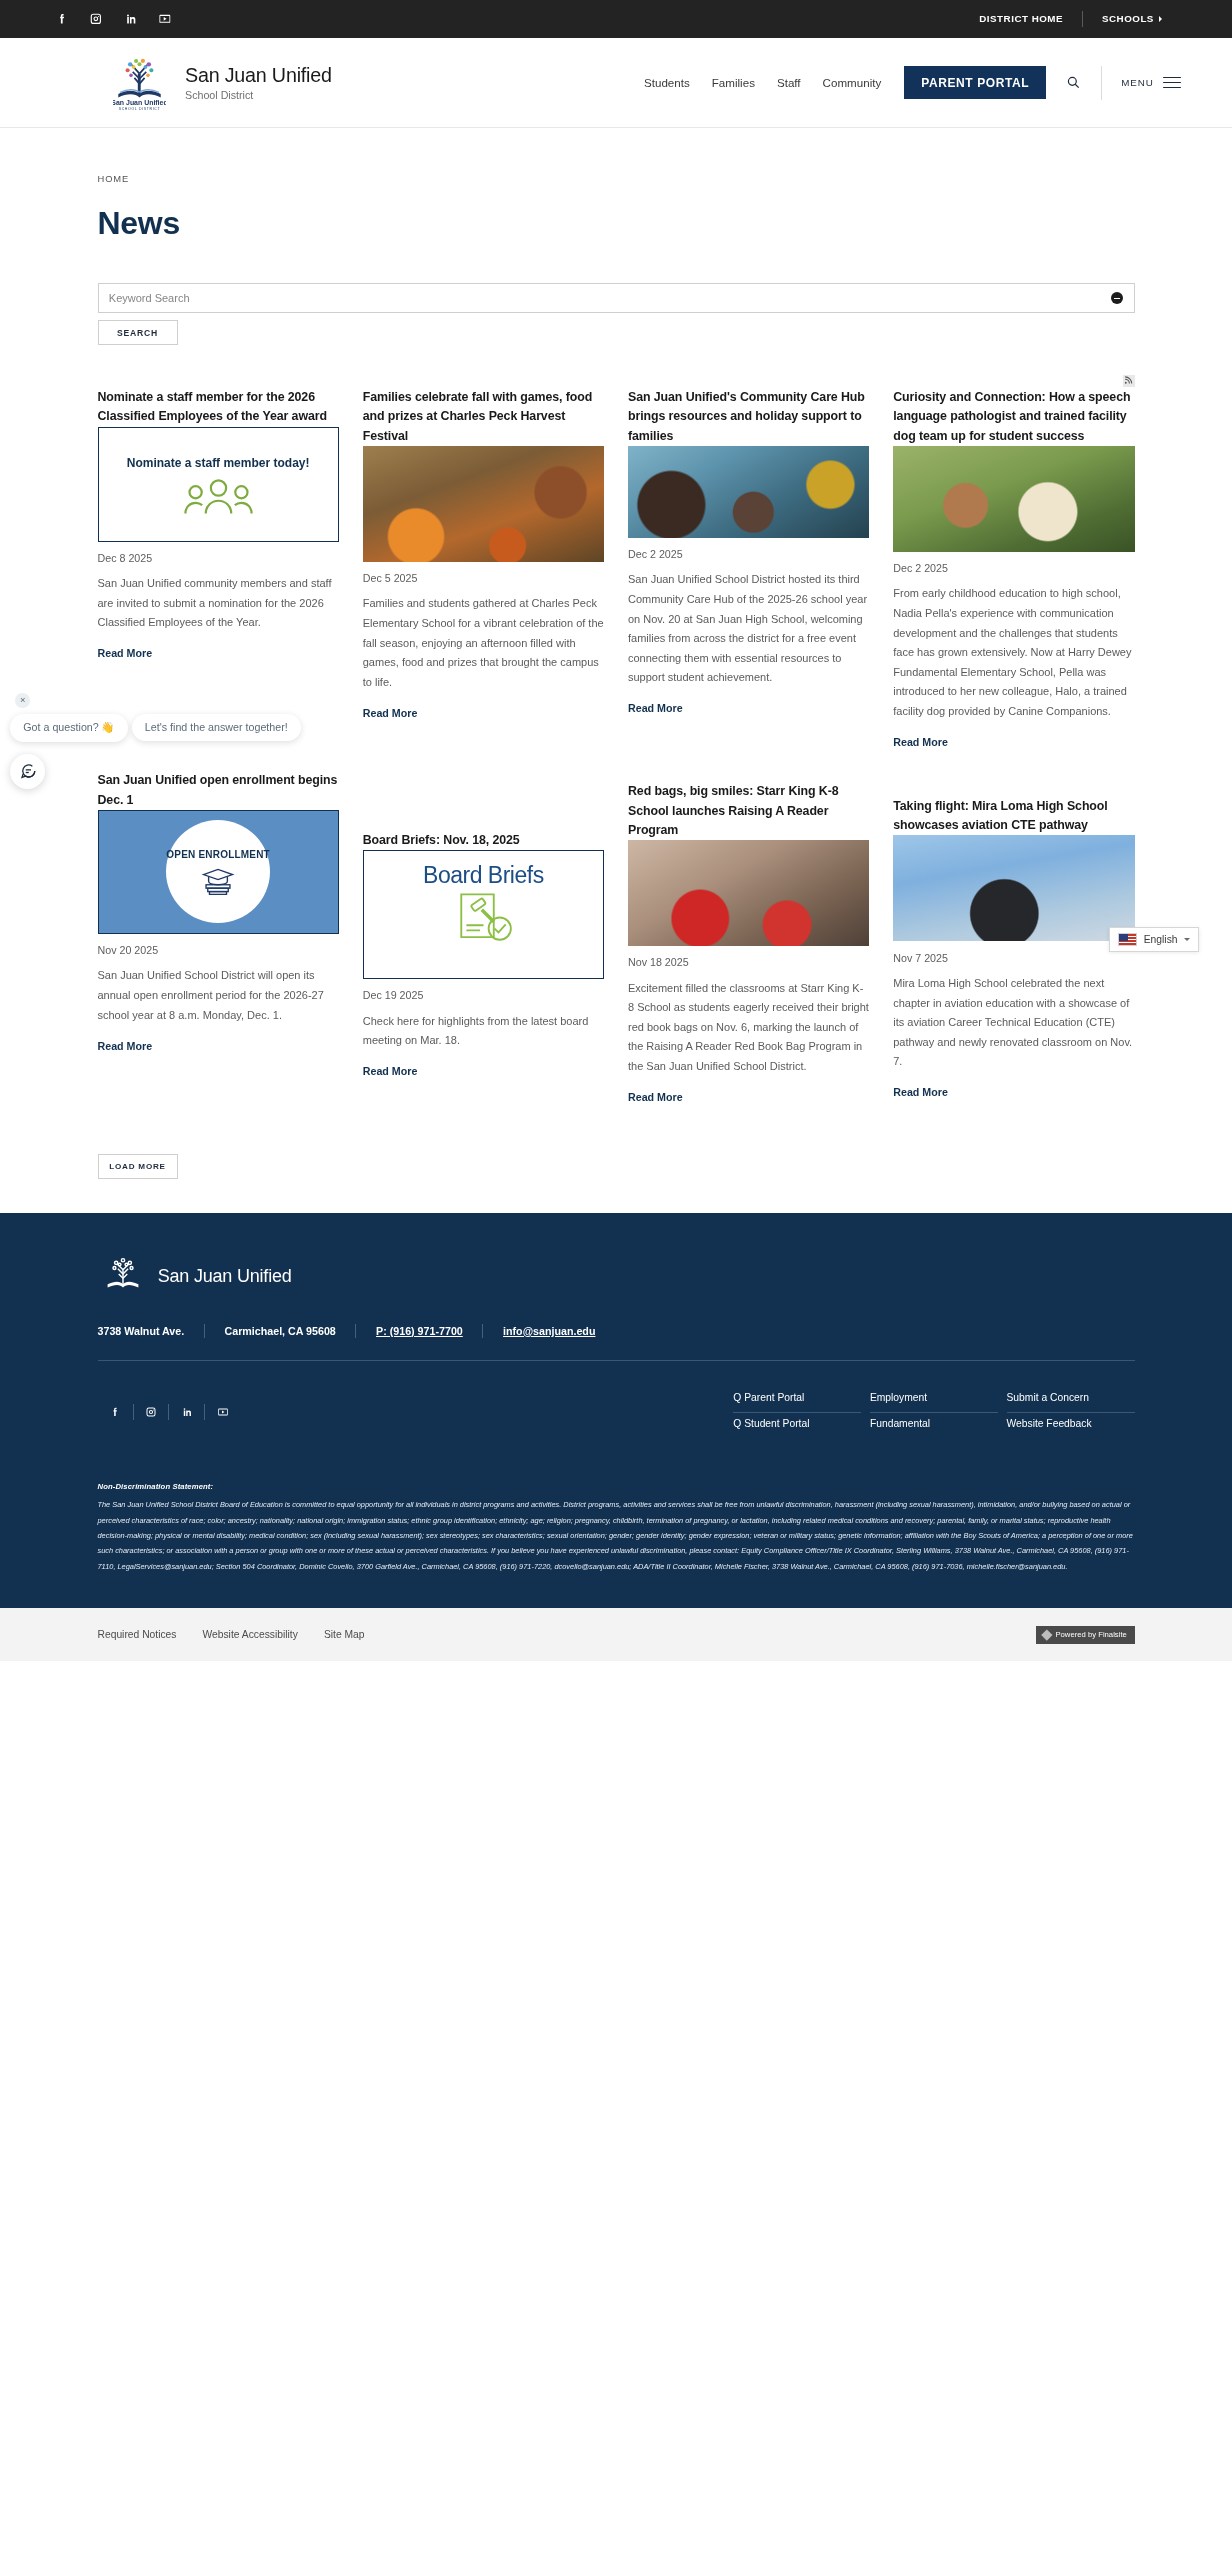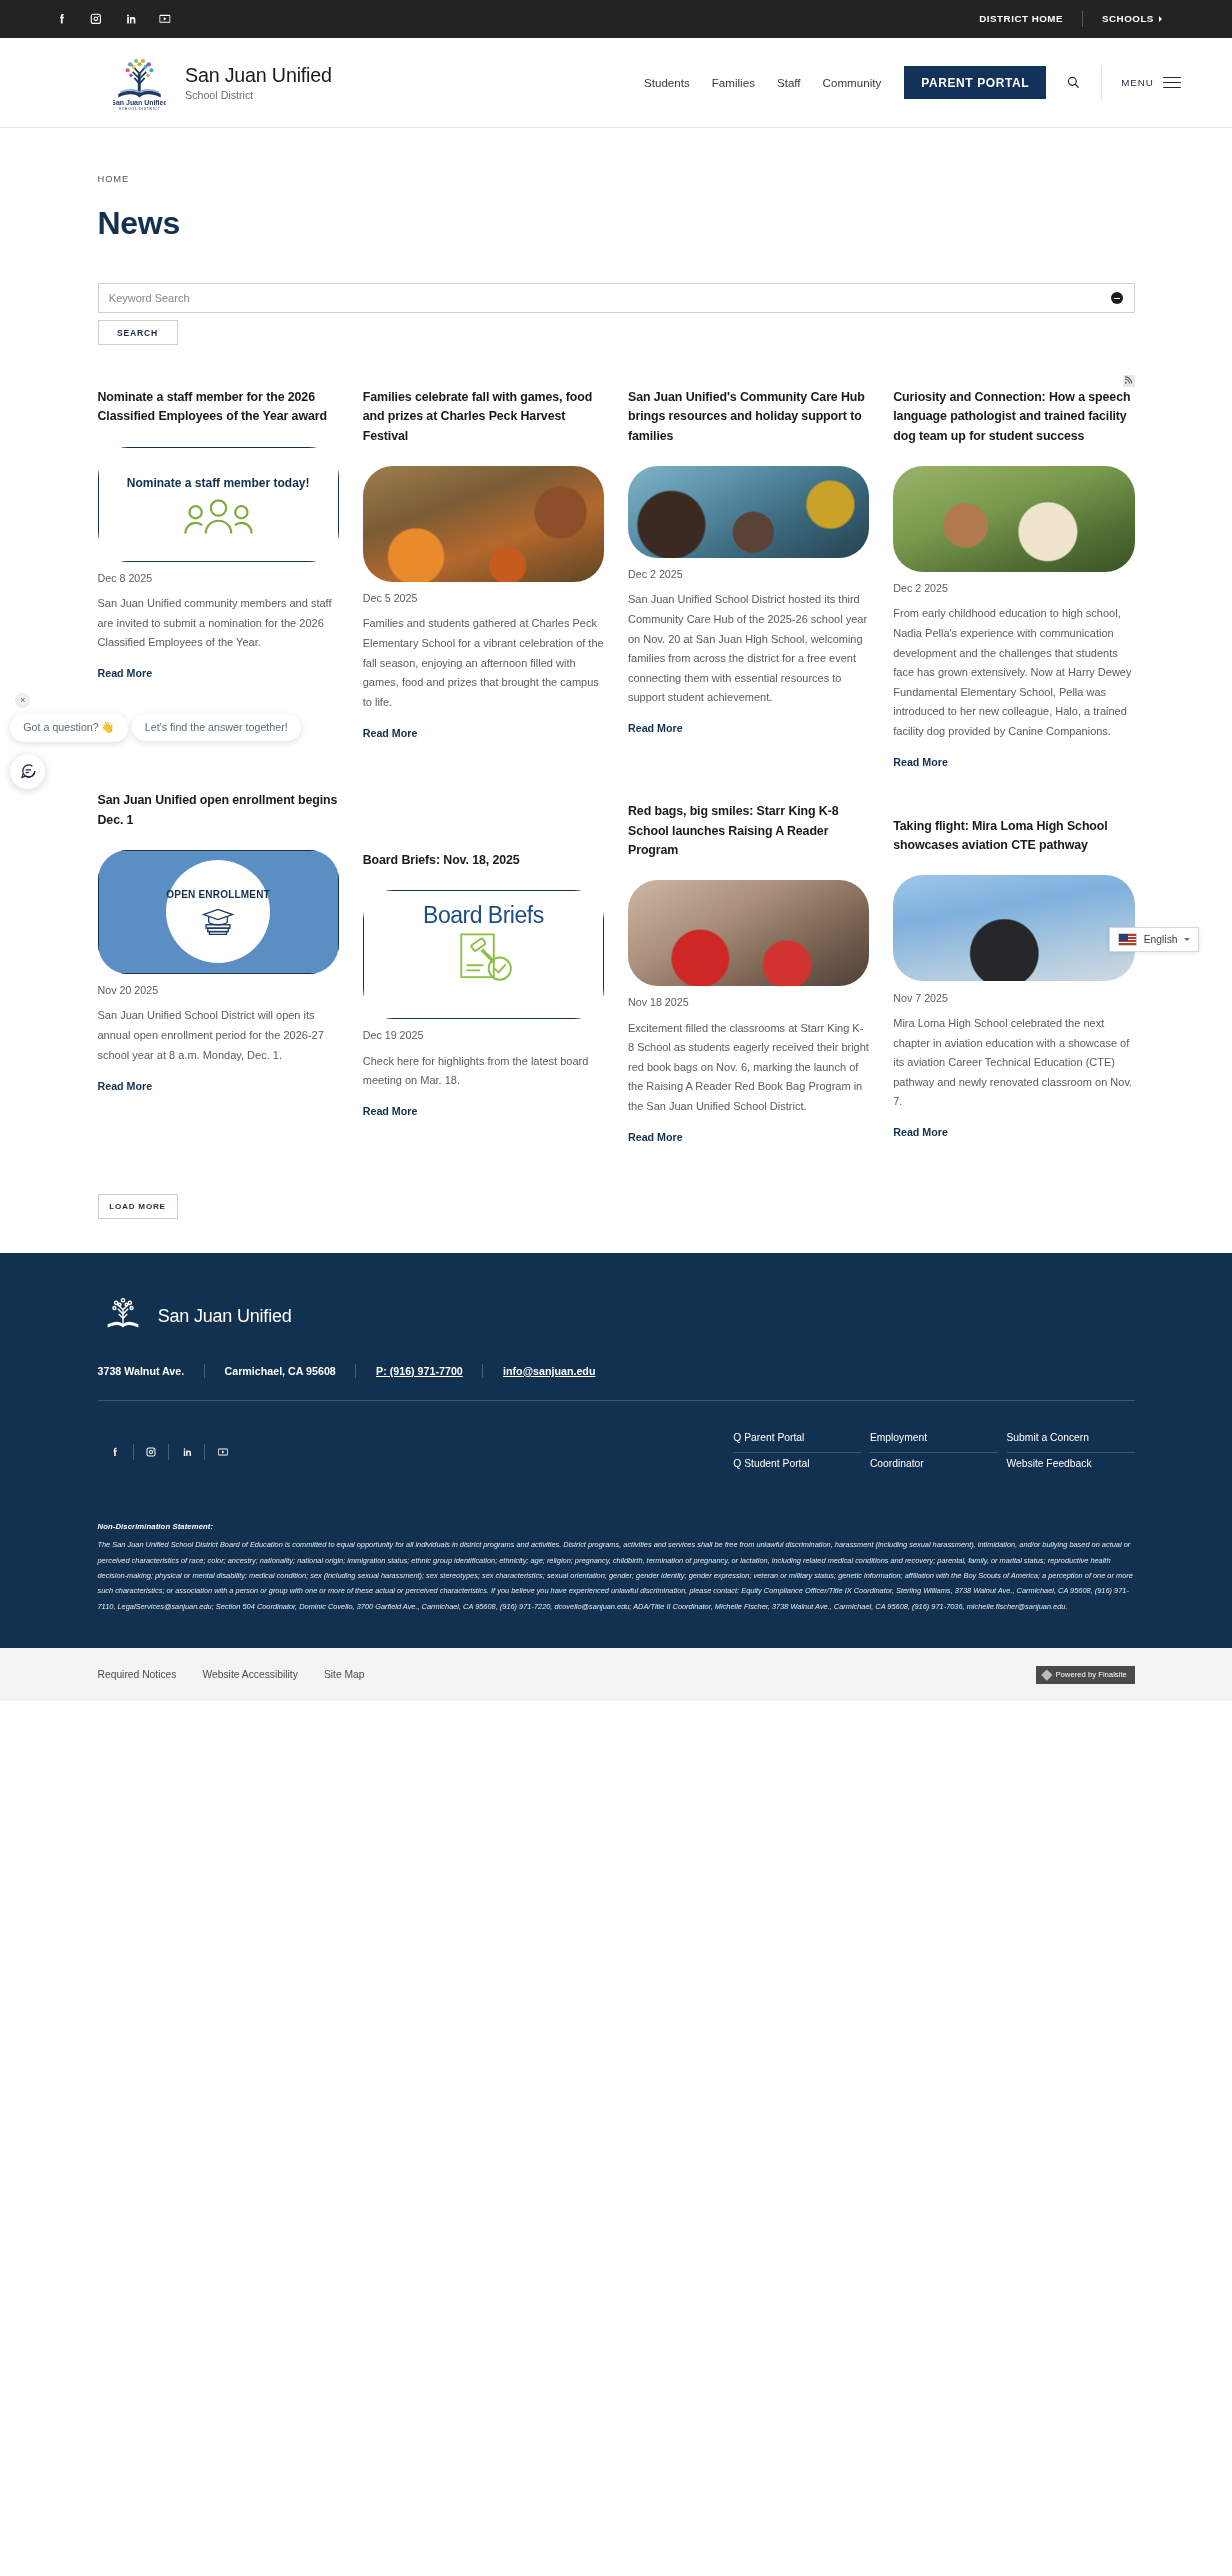--- a/index.html
+++ b/index.html
@@ -156,25 +156,24 @@
   .news-col { display: flex; flex-direction: column; }
   .news-card { margin-bottom: 29px; }
   .nc-title {
     font-size: 12.4px;
     font-weight: bold;
     line-height: 1.55;
     color: #1a1a1a;
     letter-spacing: -0.1px;
   }
   .nc-thumb {
-    margin-top: 20px;
+    margin-top: 0;
     width: 100%;
     display: block;
     overflow: hidden;
-    border-radius: 30px;
   }
   .nc-date { font-size: 10.7px; color: #5d5d5d; margin-top: 10.3px; }
   .nc-body {
     font-size: 11px;
     line-height: 1.78;
     color: #5b5b5b;
     margin-top: 10.3px;
   }
   .nc-more {
     display: inline-block;
@@ -714,21 +713,21 @@
             </a>
       </div>
 
       <div class="f-links">
         <div class="f-linkcol">
           <a class="fl" href="#">Q Parent Portal</a>
           <a class="fl" href="#">Q Student Portal</a>
         </div>
         <div class="f-linkcol">
           <a class="fl" href="#">Employment</a>
-          <a class="fl" href="#">Coordinator</a>
+          <a class="fl" href="#">Fundamental</a>
         </div>
         <div class="f-linkcol">
           <a class="fl" href="#">Submit a Concern</a>
           <a class="fl" href="#">Website Feedback</a>
         </div>
       </div>
     </div>
 
     <div class="f-legal">
       <div class="f-legal-h">Non-Discrimination Statement:</div>

